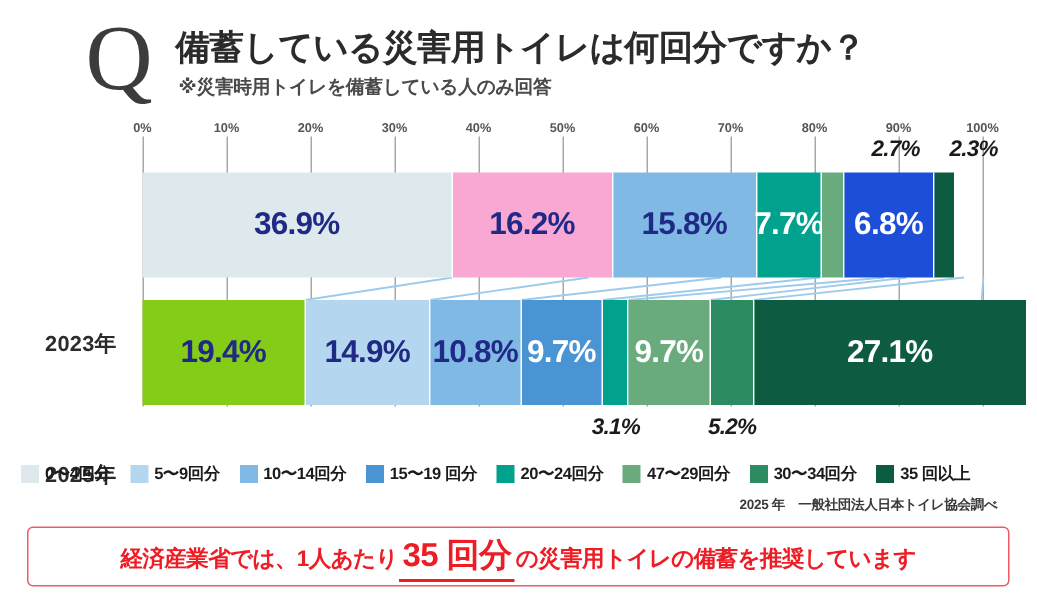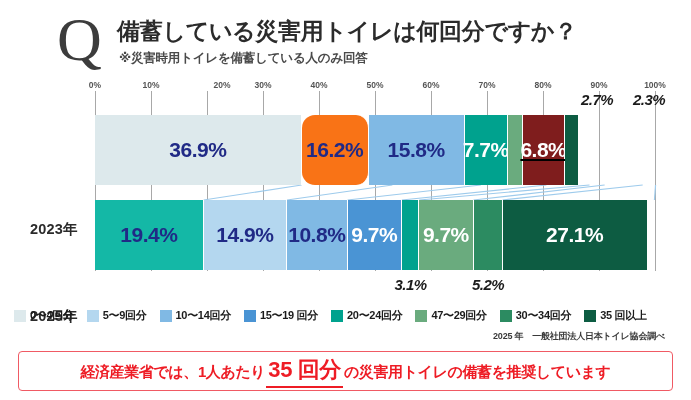--- a/index.html
+++ b/index.html
@@ -130,21 +130,21 @@
     <div class="title">備蓄している災害用トイレは何回分ですか？</div>
     <div class="subtitle">※災害時用トイレを備蓄している人のみ回答</div>
   </div>
 
   <div class="chart">
     <div class="axis" id="axis">
         <div class="axis-label" style="left: 95px;">0%</div>
         <div class="gridline" style="left: 95px;"></div>
         <div class="axis-label" style="left: 151px;">10%</div>
         <div class="gridline" style="left: 151px;"></div>
-        <div class="axis-label" style="left: 222px;">20%</div>
+        <div class="axis-label" style="left: 207px;">20%</div>
         <div class="gridline" style="left: 207px;"></div>
         <div class="axis-label" style="left: 263px;">30%</div>
         <div class="gridline" style="left: 263px;"></div>
         <div class="axis-label" style="left: 319px;">40%</div>
         <div class="gridline" style="left: 319px;"></div>
         <div class="axis-label" style="left: 375px;">50%</div>
         <div class="gridline" style="left: 375px;"></div>
         <div class="axis-label" style="left: 431px;">60%</div>
         <div class="gridline" style="left: 431px;"></div>
         <div class="axis-label" style="left: 487px;">70%</div>
@@ -167,54 +167,54 @@
         <line x1="655.56" y1="105" x2="654.44" y2="120" stroke="#9ecbec" stroke-width="1.2"></line>
       </svg>
 
     <div class="row-label" id="label-2023">2023年</div>
     <div class="row-label" id="label-2025">2025年</div>
 
     <div class="bar" id="bar-2023">
         <div class="seg" style="width: 206.64px; background: rgb(221, 233, 236);">
           <span class="seg-val dark">36.9%</span>
         </div>
-        <div class="seg" style="width: 67px; background: #f97316; border-radius: 13px;">
+        <div class="seg" style="width: 107px; background: #f9a8d4;">
           <span class="seg-val dark">16.2%</span>
         </div>
         <div class="seg" style="width: 96px; background: rgb(128, 185, 228);">
           <span class="seg-val dark">15.8%</span>
         </div>
         <div class="seg" style="width: 43.12px; background: rgb(0, 162, 142);">
           <span class="seg-val light">7.7%</span>
         </div>
         <div class="seg" style="width: 15.12px; background: rgb(106, 171, 126);"></div>
-        <div class="seg" style="width: 42px; background: #7f1d1d; text-decoration: underline;">
+        <div class="seg" style="width: 60px; background: #1d4ed8;">
           <span class="seg-val light">6.8%</span>
         </div>
         <div class="seg" style="width: 12.88px; background: rgb(13, 92, 66);"></div>
       </div>
     <div class="bar" id="bar-2025">
-        <div class="seg" style="width: 108.64px; background: #14b8a6;">
+        <div class="seg" style="width: 108.64px; background: #84cc16;">
           <span class="seg-val dark">19.4%</span>
         </div>
         <div class="seg" style="width: 83.44px; background: rgb(180, 215, 239);">
           <span class="seg-val dark">14.9%</span>
         </div>
         <div class="seg" style="width: 60.48px; background: rgb(128, 185, 228);">
           <span class="seg-val dark">10.8%</span>
         </div>
         <div class="seg" style="width: 54.32px; background: rgb(74, 148, 212);">
           <span class="seg-val light">9.7%</span>
         </div>
         <div class="seg" style="width: 17.36px; background: rgb(0, 162, 142);"></div>
         <div class="seg" style="width: 54.32px; background: rgb(106, 171, 126);">
           <span class="seg-val light">9.7%</span>
         </div>
         <div class="seg" style="width: 29.12px; background: rgb(44, 139, 97);"></div>
-        <div class="seg" style="width: 144px; background: rgb(13, 92, 66);">
+        <div class="seg" style="width: 181px; background: rgb(13, 92, 66);">
           <span class="seg-val light">27.1%</span>
         </div>
       </div>
   <div class="callout" style="left: 597.04px; top: 11px;">2.7%</div>
       <div class="callout" style="left: 649.12px; top: 11px;">2.3%</div>
       <div class="callout" style="left: 410.56px; top: 196px;">3.1%</div>
       <div class="callout" style="left: 488.12px; top: 196px;">5.2%</div>
     </div>
 
   <div class="legend" id="legend">

